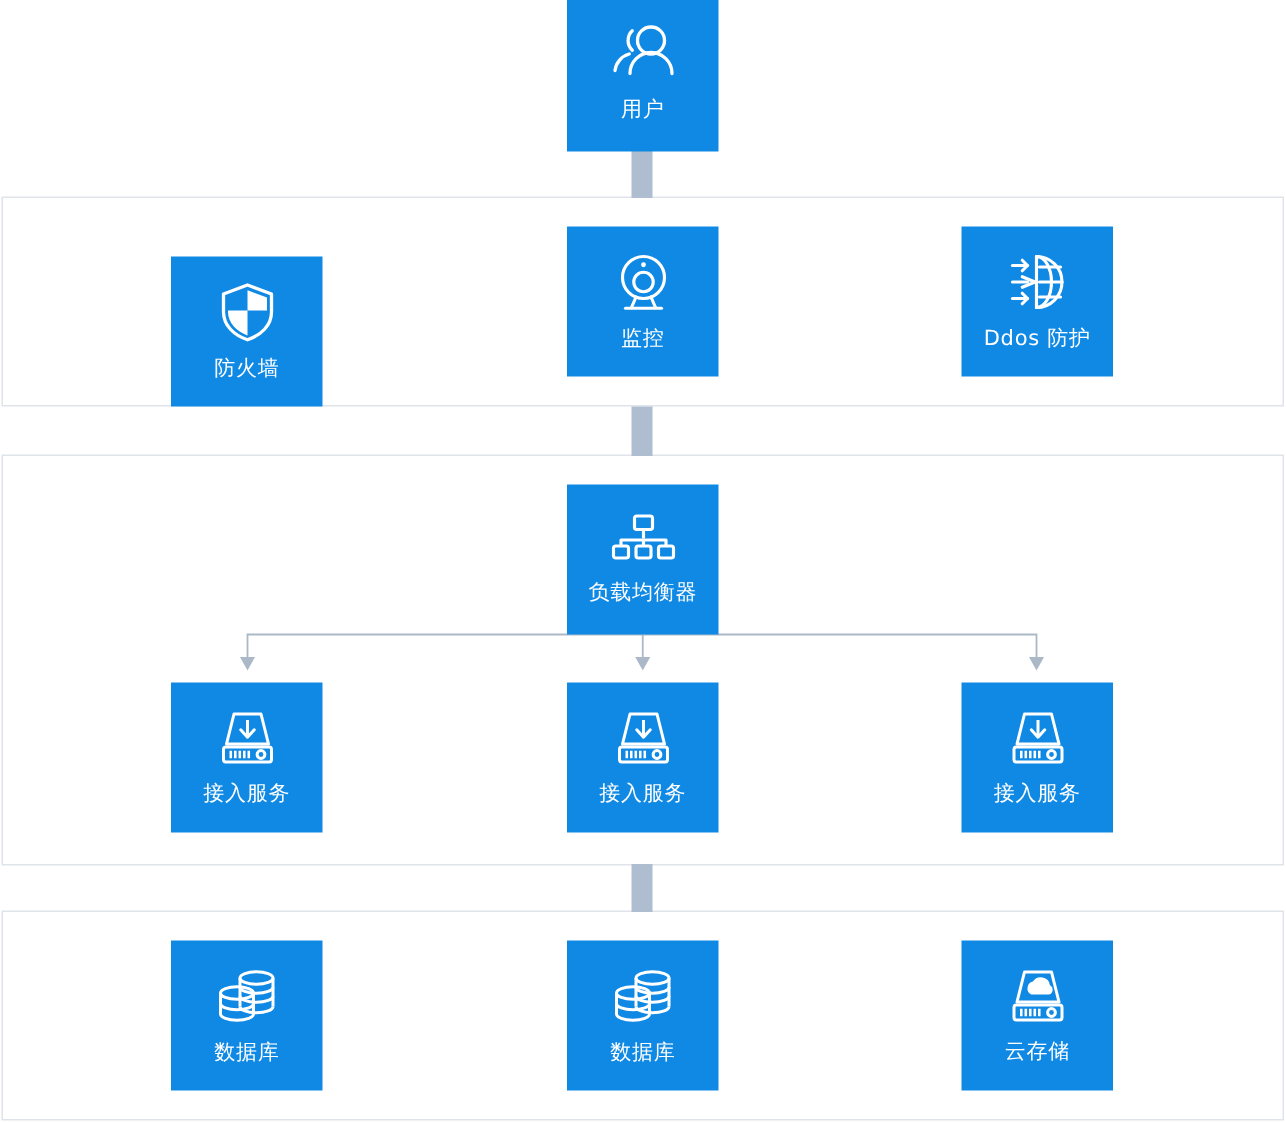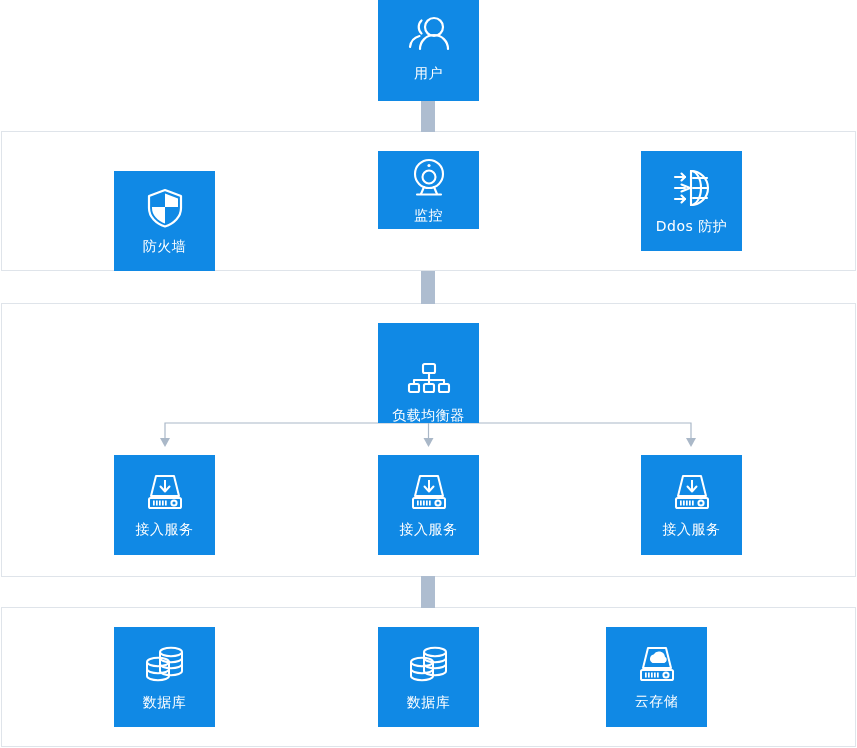--- a/index.html
+++ b/index.html
@@ -63,32 +63,32 @@
     line-height: 1.1;
     color: #ffffff;
     white-space: nowrap;
     letter-spacing: 0.5px;
   }
 
   
   .n-user      { left: 378px; top: -4px;  height: 105px; }
   
   .n-firewall  { left: 114px; top: 151px; height: 100px; margin-top: 20px; }
-  .n-monitor   { left: 378px; top: 151px; height: 78px; }
+  .n-monitor   { left: 378px; top: 151px; height: 100px; }
   .n-ddos      { left: 641px; top: 151px; height: 100px; text-align: right; }
   
-  .n-lb        { left: 378px; top: 323px; height: 100px; justify-content: flex-end; }
+  .n-lb        { left: 378px; top: 323px; height: 100px; }
   
   .n-svc1      { left: 114px; top: 455px; height: 100px; }
   .n-svc2      { left: 378px; top: 455px; height: 100px; }
   .n-svc3      { left: 641px; top: 455px; height: 100px; }
   
   .n-db1       { left: 114px; top: 627px; height: 100px; }
   .n-db2       { left: 378px; top: 627px; height: 100px; }
-  .n-cloud     { left: 606px; top: 627px; height: 100px; }
+  .n-cloud     { left: 641px; top: 627px; height: 100px; }
 </style>
 </head>
 <body>
 
 <div id="stage">
 
   <div class="group grp-security"></div>
   <div class="group grp-compute"></div>
   <div class="group grp-storage"></div>
 

